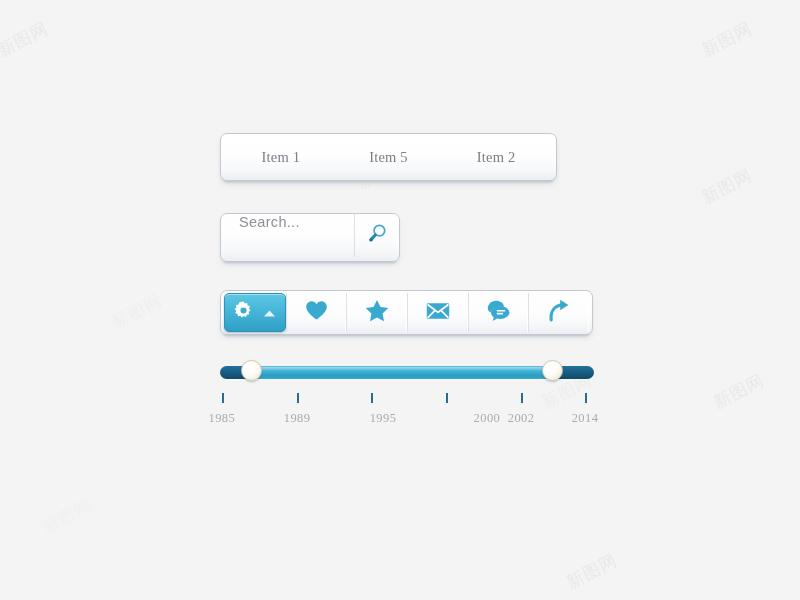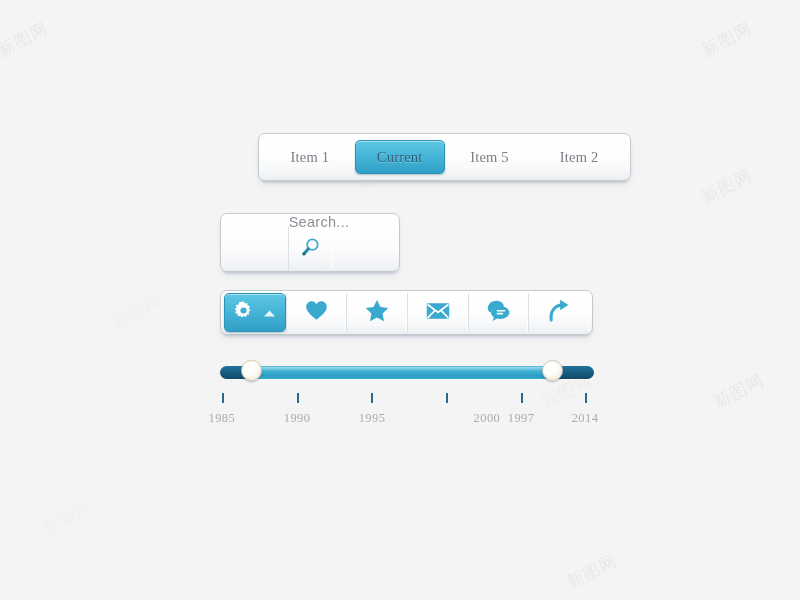--- a/index.html
+++ b/index.html
@@ -42,34 +42,33 @@
     position: absolute;
     left: 0; top: 0;
     width: 800px; height: 600px;
   }
 
   
   .tabbar {
     position: absolute;
     left: 220px;
     top: 133px;
-    width: 373px;
+    width: 337px;
     height: 48px;
     box-sizing: border-box;
     border-radius: 7px;
     border: 1px solid #c3c9d2;
     background: linear-gradient(to bottom, #ffffff 0%, #fefefe 45%, #f7f8f9 78%, #eceef1 100%);
     box-shadow:
       0 1px 0 rgba(255,255,255,0.9) inset,
       0 2px 2px -1px rgba(120,130,145,0.22),
       0 4px 6px -2px rgba(120,130,145,0.25);
     display: flex;
     align-items: center;
     padding: 0 6px;
-    margin-left: 38px;
   }
   .tabbar::after {
     content: "";
     position: absolute;
     left: 3px; right: 3px;
     bottom: -5px;
     height: 5px;
     border-radius: 0 0 6px 6px;
     background: linear-gradient(to bottom, #dfe3e8, #eef0f3 70%, rgba(238,240,243,0));
     z-index: -1;
@@ -96,32 +95,30 @@
     text-shadow: 0 1px 0 rgba(255,255,255,0.35);
     box-shadow:
       0 1px 0 rgba(255,255,255,0.45) inset,
       0 1px 2px rgba(40,90,110,0.35);
     max-width: 90px;
   }
 
   
   .field {
     position: absolute;
-    height: 59px;
+    height: 49px;
     box-sizing: border-box;
     border-radius: 7px;
     border: 1px solid #c3c9d2;
     background: linear-gradient(to bottom, #ffffff 0%, #fdfdfe 50%, #f6f7f9 80%, #eceef1 100%);
     box-shadow:
       0 1px 0 rgba(255,255,255,0.9) inset,
       0 2px 2px -1px rgba(120,130,145,0.2),
       0 4px 6px -2px rgba(120,130,145,0.22);
     display: flex;
-    align-items: center;
-    flex-direction: column;
   }
   .field::after {
     content: "";
     position: absolute;
     left: 3px; right: 3px;
     bottom: -5px;
     height: 5px;
     border-radius: 0 0 6px 6px;
     background: linear-gradient(to bottom, #dfe3e8, #eef0f3 70%, rgba(238,240,243,0));
     z-index: -1;
@@ -289,21 +286,20 @@
   <div class="wm wm-c">新图网</div>
   <div class="wm wm-d">新图网</div>
   <div class="wm wm-e">新图网</div>
   <div class="wm wm-f">新图网</div>
   <div class="wm wm-g">新图网</div>
   <div class="wm wm-h">新图网</div>
   <div class="wm wm-i">新图网</div>
 
   <div class="tabbar">
     <div class="tab">Item 1</div>
-    <div class="tab active">Current</div>
     <div class="tab">Item 5</div>
     <div class="tab">Item 2</div>
   </div>
 
   <div class="field search-field">
     <div class="field-text">Search...</div>
     <div class="field-btn">
       <span>
         <svg width="21" height="21" viewBox="0 0 21 21">
           <circle cx="12.4" cy="7.6" r="5.3" fill="none" stroke="#3ea8cf" stroke-width="1.7"></circle>
@@ -388,21 +384,21 @@
     <div class="ticks">
         <div class="tick" style="left: 1.87px;"></div>
         <div class="tick" style="left: 77.044px;"></div>
         <div class="tick" style="left: 151.096px;"></div>
         <div class="tick" style="left: 225.896px;"></div>
         <div class="tick" style="left: 301.07px;"></div>
         <div class="tick" style="left: 365.024px;"></div>
       </div>
     <div class="tick-labels">
         <div class="tick-label" style="left: 1.87px;">1985</div>
-        <div class="tick-label" style="left: 77.044px;">1990</div>
-        <div class="tick-label" style="left: 152px;">1995</div>
+        <div class="tick-label" style="left: 77.044px;">1989</div>
+        <div class="tick-label" style="left: 163px;">1995</div>
         <div class="tick-label" style="left: 225.896px; margin-left: 41px;">2000</div>
-        <div class="tick-label" style="left: 301.07px;">1997</div>
+        <div class="tick-label" style="left: 301.07px;">2002</div>
         <div class="tick-label" style="left: 365.024px;">2014</div>
       </div>
   </div>
 
 </div>
 
 </body></html>

